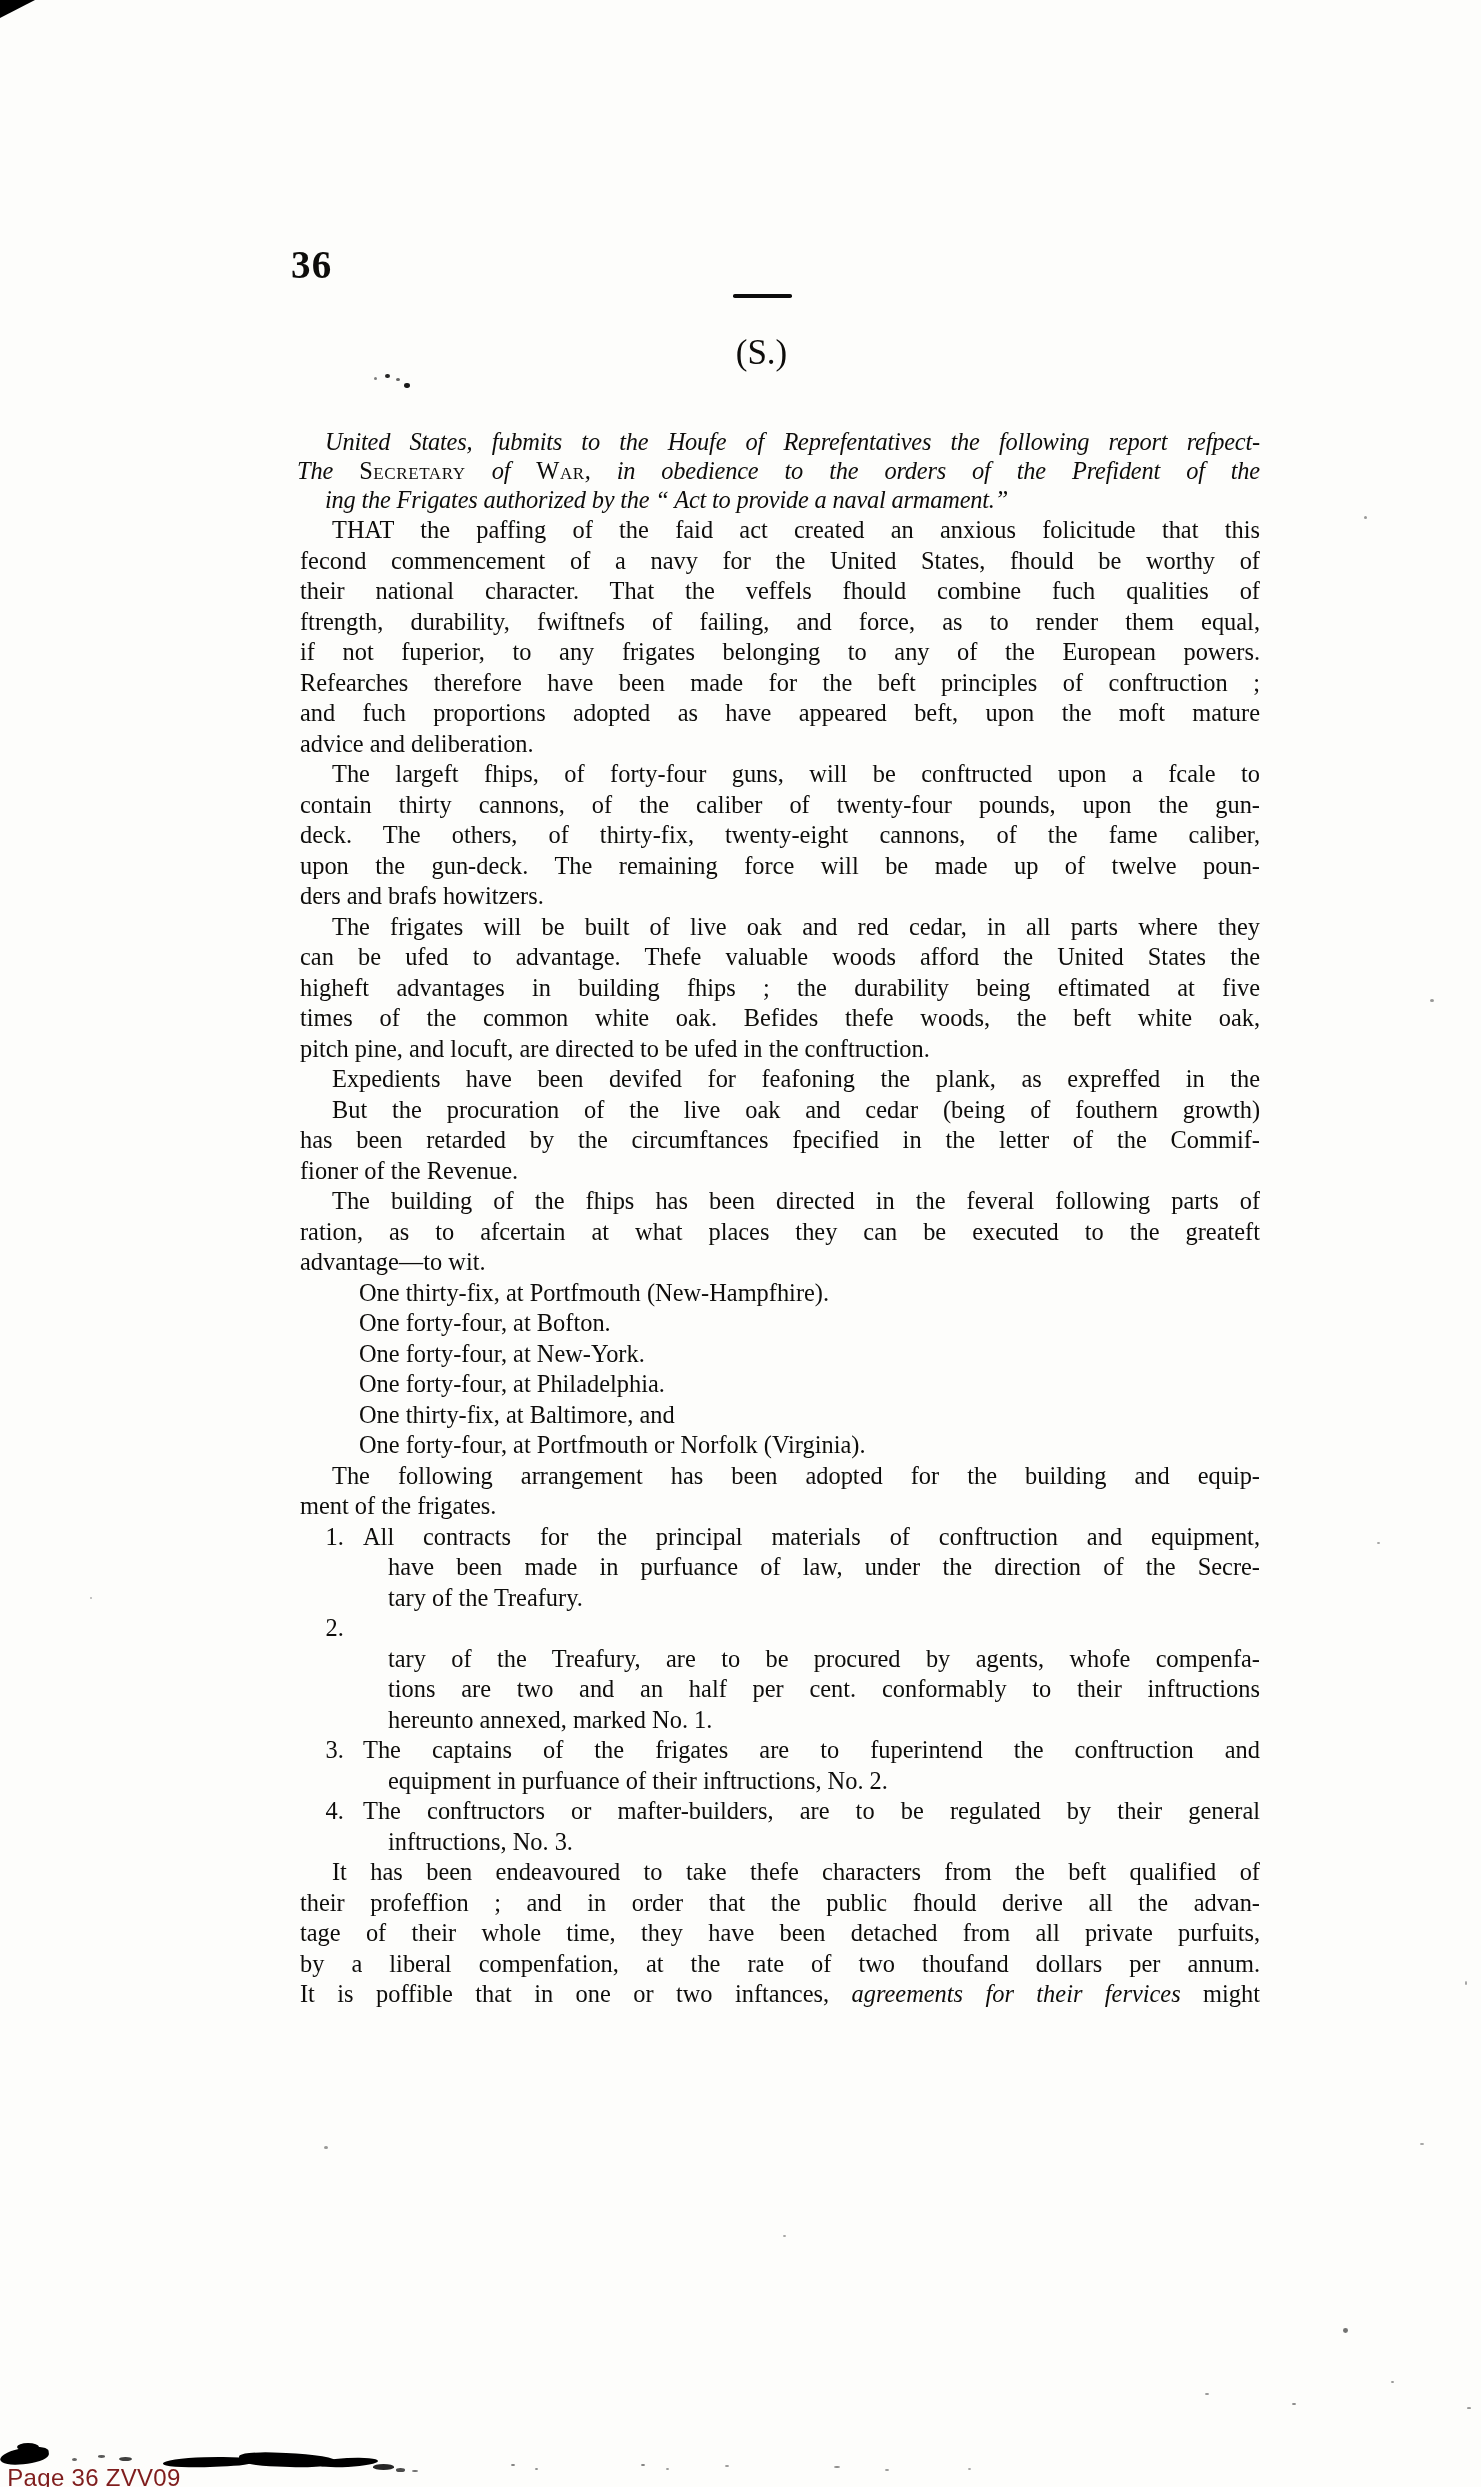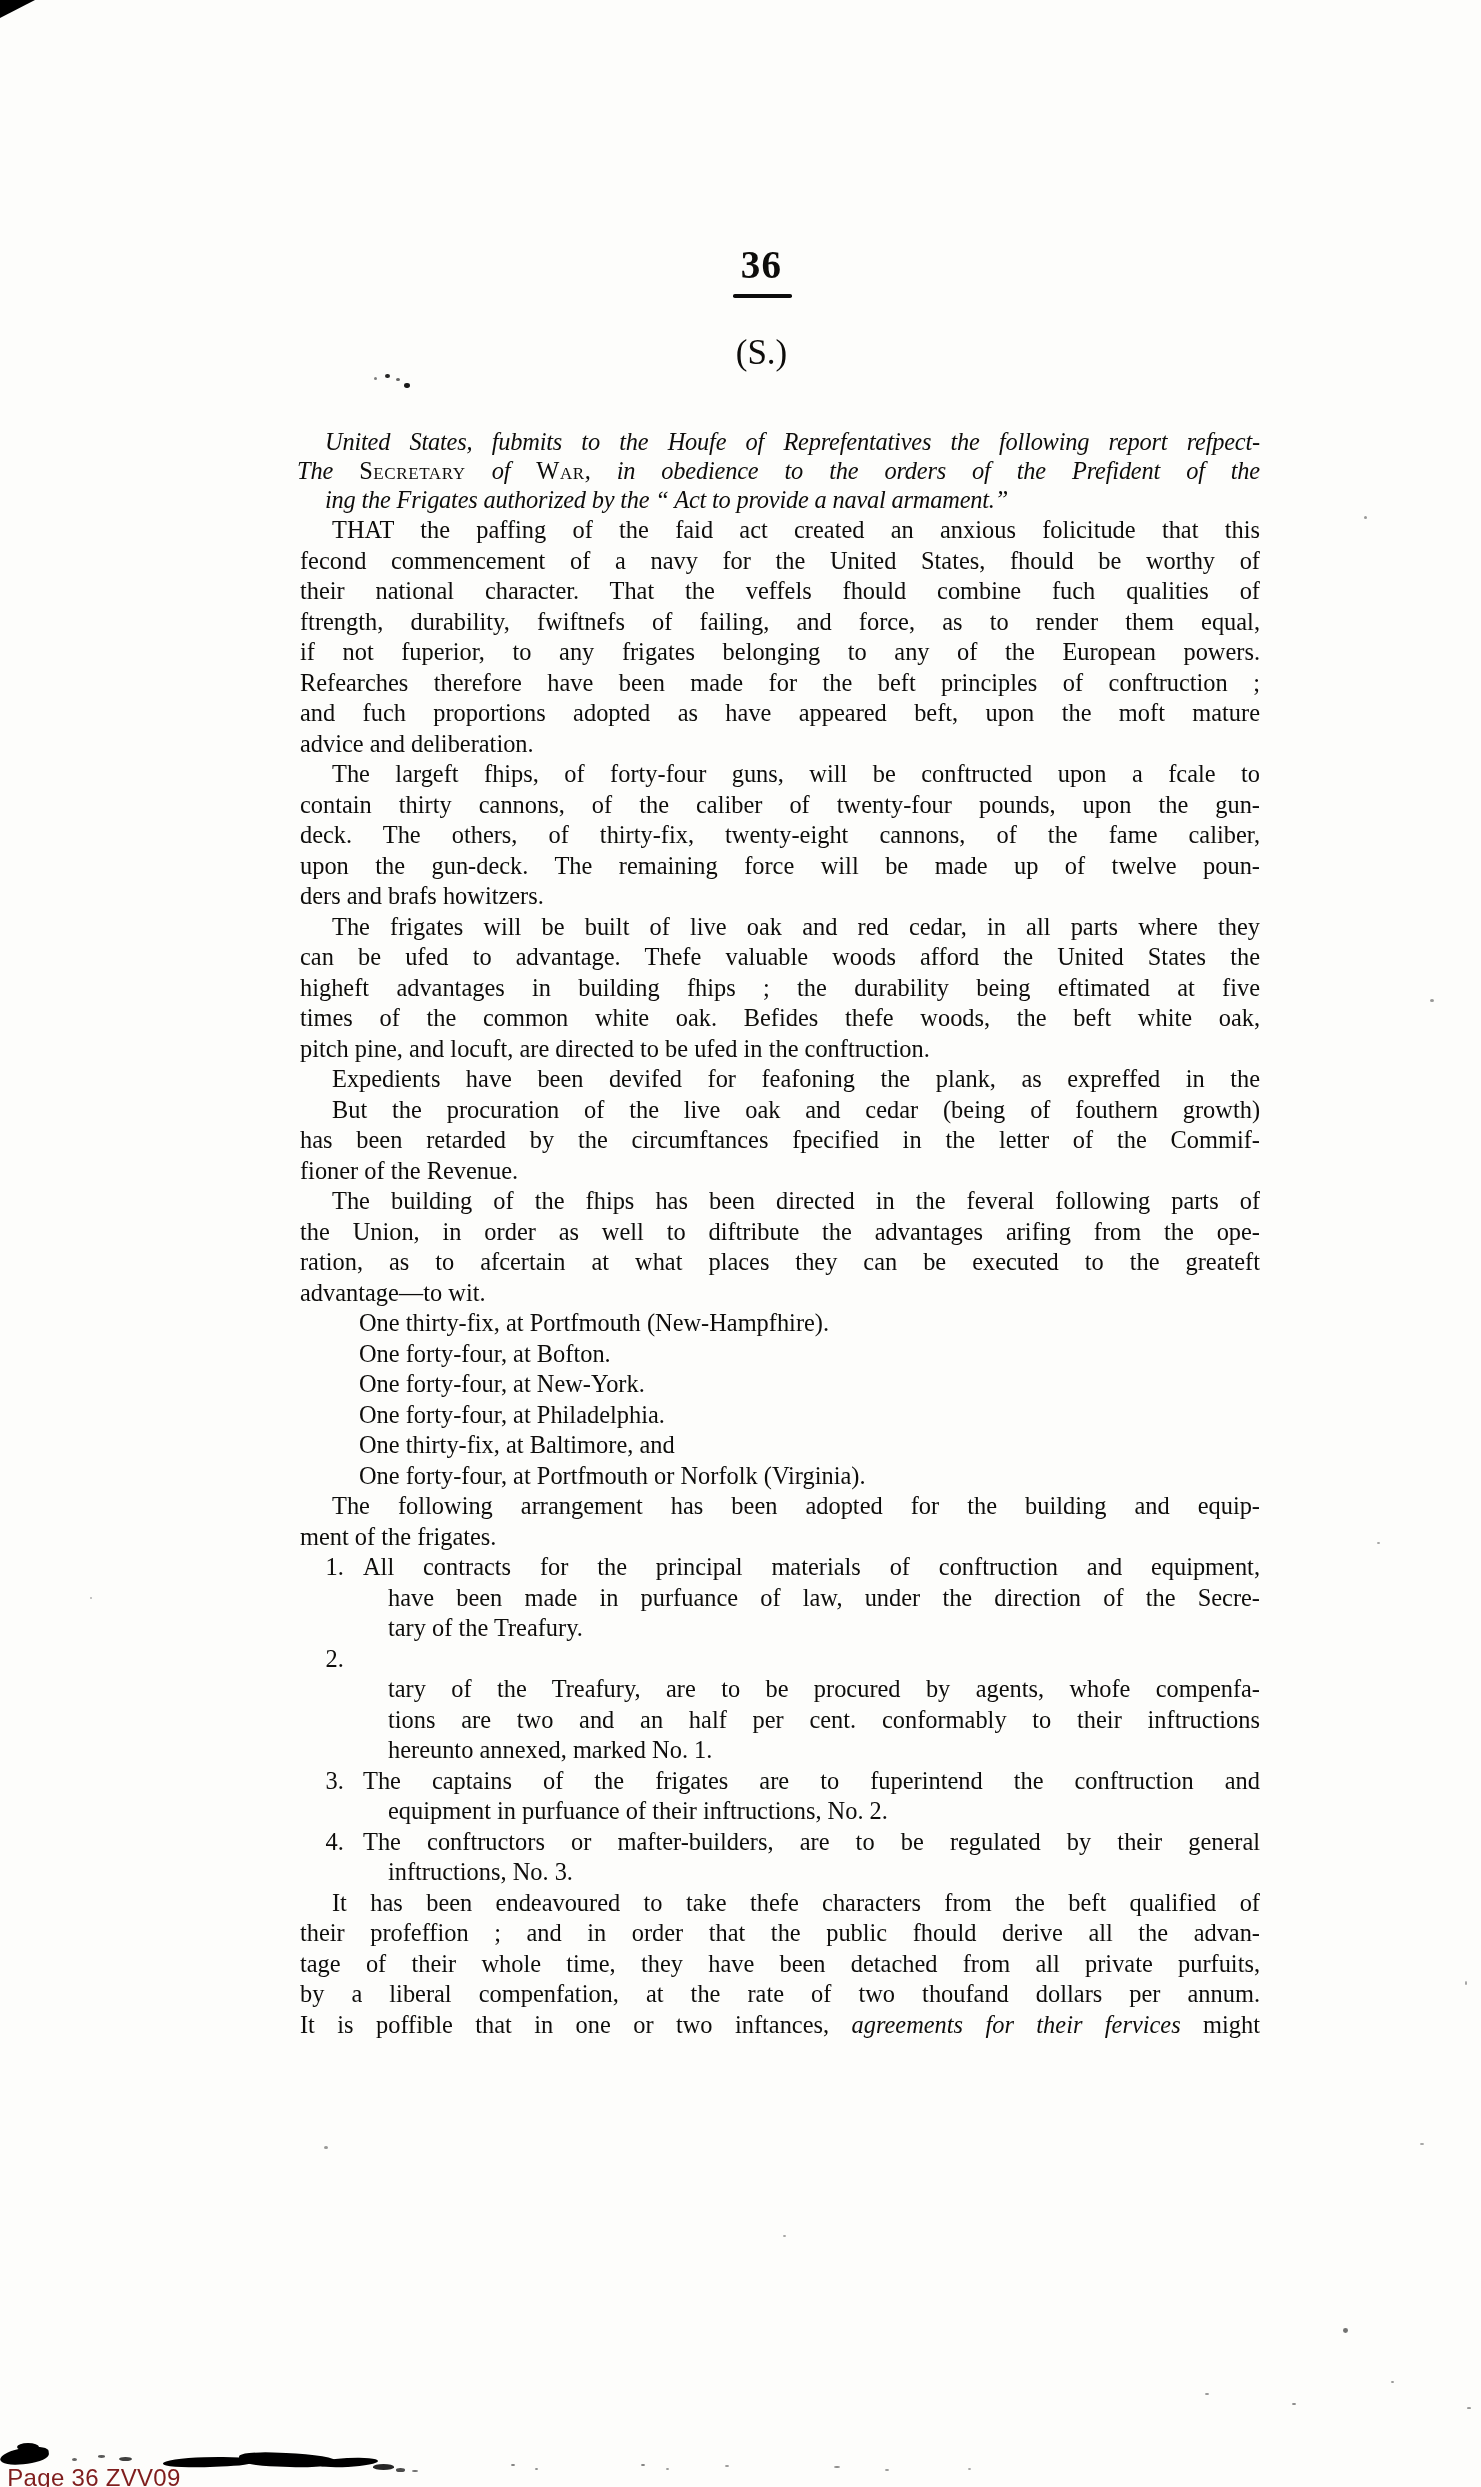--- a/index.html
+++ b/index.html
@@ -4,21 +4,21 @@
 <style>
   html,body{margin:0;padding:0;background:#ffffff;}
   .page{position:relative;width:1481px;height:2487px;background:#fdfdfb;
         font-family:"Liberation Serif","DejaVu Serif",serif;color:#0e0d0b;overflow:hidden;}
 
   
   .corner-mark{position:absolute;left:0;top:0;width:0;height:0;
                border-top:18.3px solid #000;border-right:35px solid transparent;}
 
   
-  .pagenum{position:absolute;left:291px;top:245px;width:941px;text-align:center;
+  .pagenum{position:absolute;left:291px;top:245px;width:941px;
            font-size:39px;line-height:1;font-weight:bold;letter-spacing:1.2px;}
   .pagenum-rule{position:absolute;left:733px;top:294px;width:59px;height:3.7px;
                 background:#0c0c0c;border-radius:1.8px;}
   .section-mark{position:absolute;left:291px;top:335px;width:941px;text-align:center;
                 font-size:35px;line-height:1;}
 
   
   .text-col{position:absolute;left:291px;top:428px;width:969px;}
   .heading .line{height:29px;line-height:28px;font-size:24.4px;font-style:italic;letter-spacing:-0.2px;}
   .body-text .line{height:30.5px;line-height:30px;font-size:24.4px;margin-left:9px;}
@@ -77,21 +77,20 @@
         <div class="line j ind-p"><span>The frigates will be built of live oak and red cedar, in all parts where they</span></div>
         <div class="line j"><span>can be ufed to advantage.  Thefe valuable woods afford the United States the</span></div>
         <div class="line j"><span>higheft advantages in building fhips ; the durability being eftimated at five</span></div>
         <div class="line j"><span>times of the common white oak.  Befides thefe woods, the beft white oak,</span></div>
         <div class="line l"><span>pitch pine, and locuft, are directed to be ufed in the conftruction.</span></div>
         <div class="line j ind-p"><span>Expedients have been devifed for feafoning the plank, as expreffed in the</span></div>
         <div class="line j ind-p"><span>But the procuration of the live oak and cedar (being of fouthern growth)</span></div>
         <div class="line j"><span>has been retarded by the circumftances fpecified in the letter of the Commif-</span></div>
         <div class="line l"><span>fioner of the Revenue.</span></div>
         <div class="line j ind-p"><span>The building of the fhips has been directed in the feveral following parts of</span></div>
-        <div class="line j"><span>the Union, in order as well to diftribute the advantages arifing from the ope-</span></div>
         <div class="line j"><span>ration, as to afcertain at what places they can be executed to the greateft</span></div>
         <div class="line l"><span>advantage—to wit.</span></div>
         <div class="line l ind-s"><span>One thirty-fix, at Portfmouth (New-Hampfhire).</span></div>
         <div class="line l ind-s"><span>One forty-four, at Bofton.</span></div>
         <div class="line l ind-s"><span>One forty-four, at New-York.</span></div>
         <div class="line l ind-s"><span>One forty-four, at Philadelphia.</span></div>
         <div class="line l ind-s"><span>One thirty-fix, at Baltimore, and</span></div>
         <div class="line l ind-s"><span>One forty-four, at Portfmouth or Norfolk (Virginia).</span></div>
         <div class="line j ind-p"><span>The following arrangement has been adopted for the building and equip-</span></div>
         <div class="line l"><span>ment of the frigates.</span></div>

